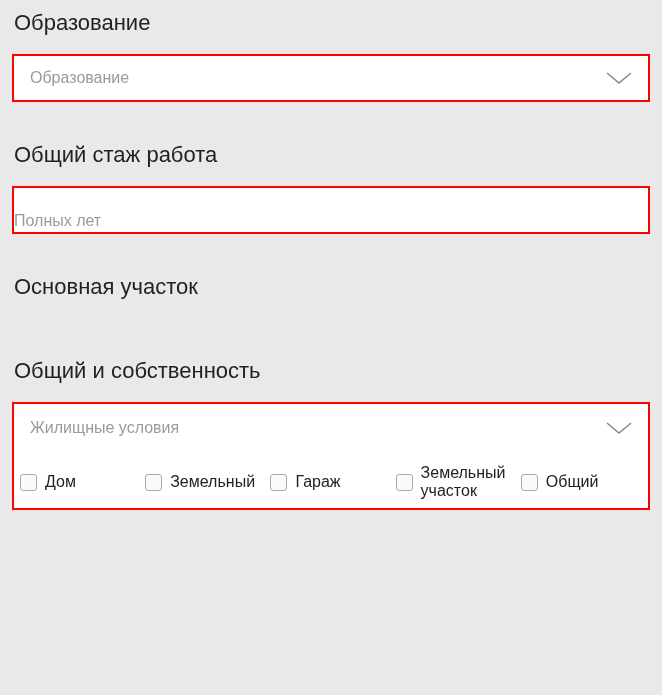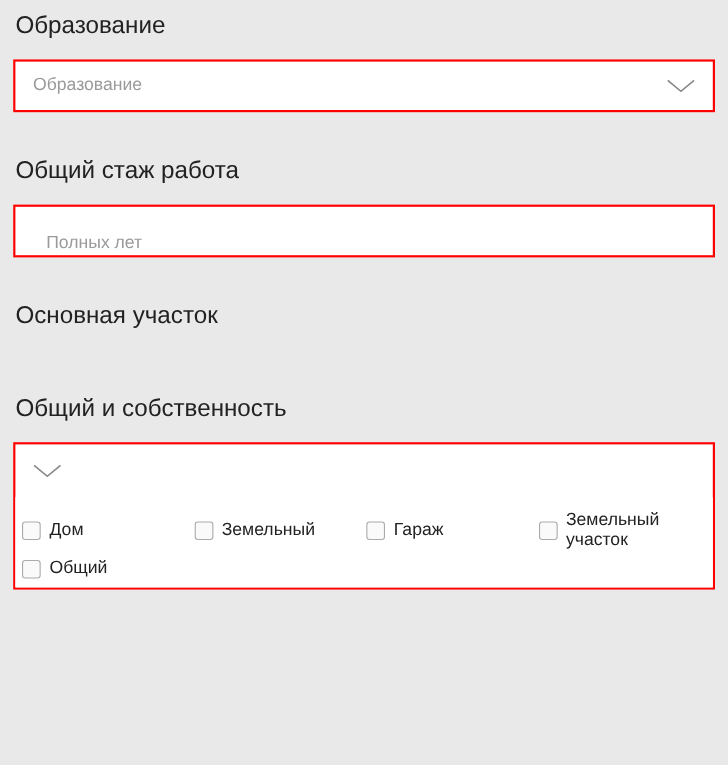--- a/index.html
+++ b/index.html
@@ -57,35 +57,35 @@
     background: #fff;
     height: 48px;
     display: flex;
     align-items: center;
   }
   .text-input {
     width: 100%;
     height: 100%;
     border: none;
     outline: none;
-    padding: 0 28px;
+    padding: 0 0;
     font-size: 16px;
     color: #222;
     background: transparent;
     margin-top: 21px;
   }
   .text-input::placeholder { color: #9a9a9a; }
 
   .checkbox-area {
     background: #fff;
     padding: 12px 6px 8px 6px;
   }
   .checkbox-grid {
     display: grid;
-    grid-template-columns: 1fr 1fr 1fr 1fr;
+    grid-template-columns: 1fr 1fr 1fr 1fr 1fr;
     row-gap: 8px;
     column-gap: 4px;
   }
   .cb-item {
     display: flex;
     align-items: center;
     gap: 8px;
     font-size: 16px;
     color: #222;
   }
@@ -124,20 +124,21 @@
 </div>
 
 <div class="section">
   <div class="section-title">Основная участок</div>
 </div>
 
 <div class="section last">
   <div class="section-title">Общий и собственность</div>
   <div class="error-box">
     <div class="select-row">
+      <span class="placeholder">Жилищные условия</span>
       <span class="chevron">
         <svg width="26" height="12" viewBox="0 0 26 12">
             <polyline points="1,1 13,11 25,1" fill="none" stroke="#888" stroke-width="1.5"></polyline>
           </svg>
       </span>
     </div>
     <div class="checkbox-area">
       <div class="checkbox-grid">
         <label class="cb-item">
           <span class="cb-box"></span>

